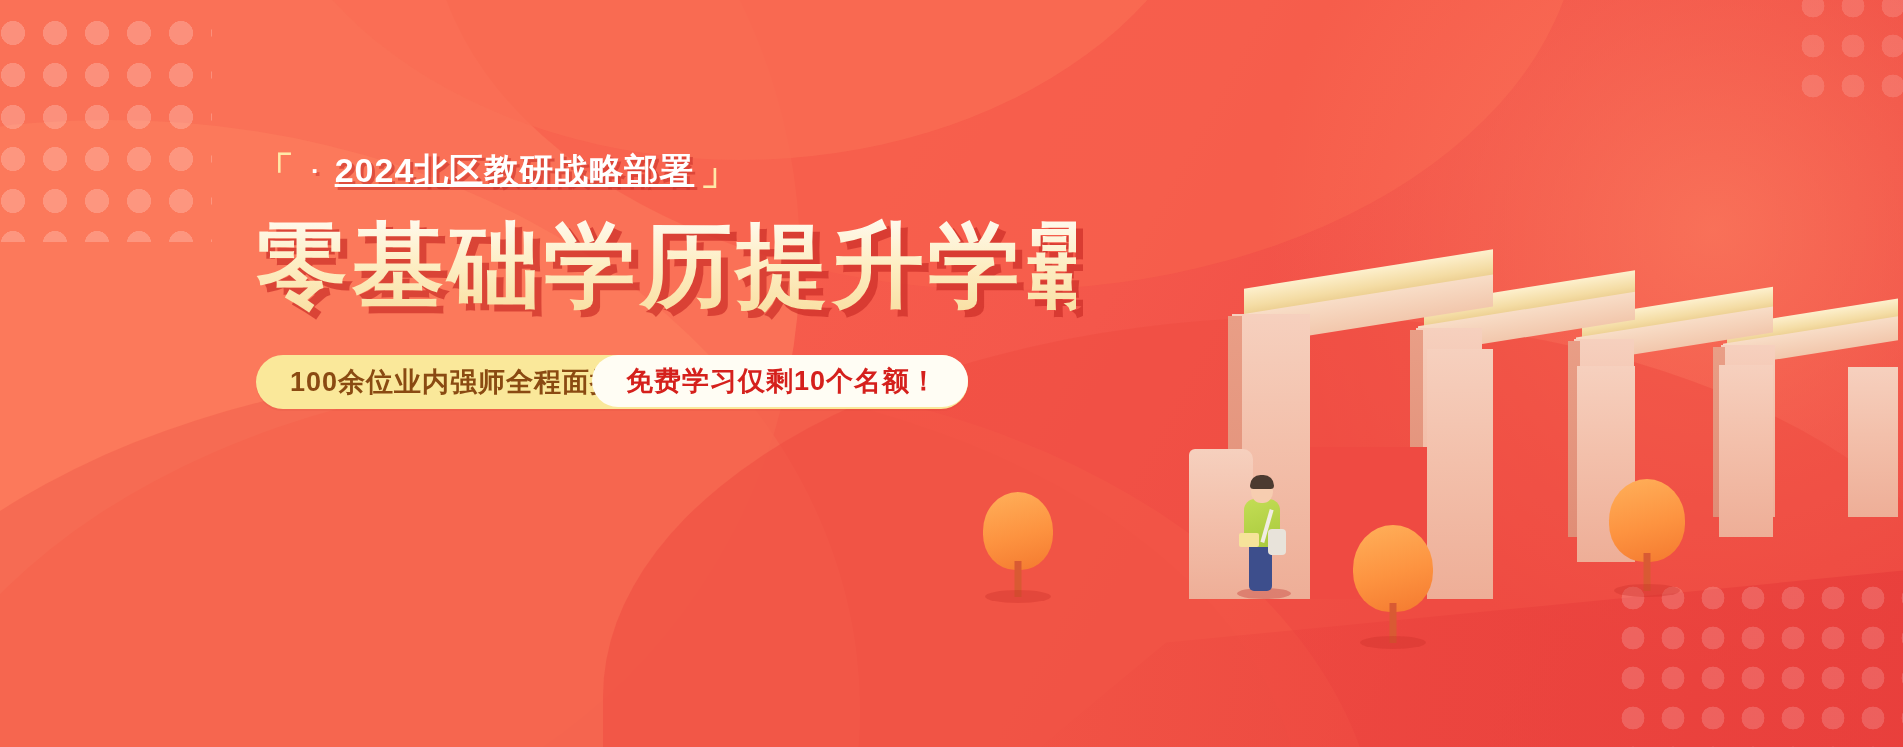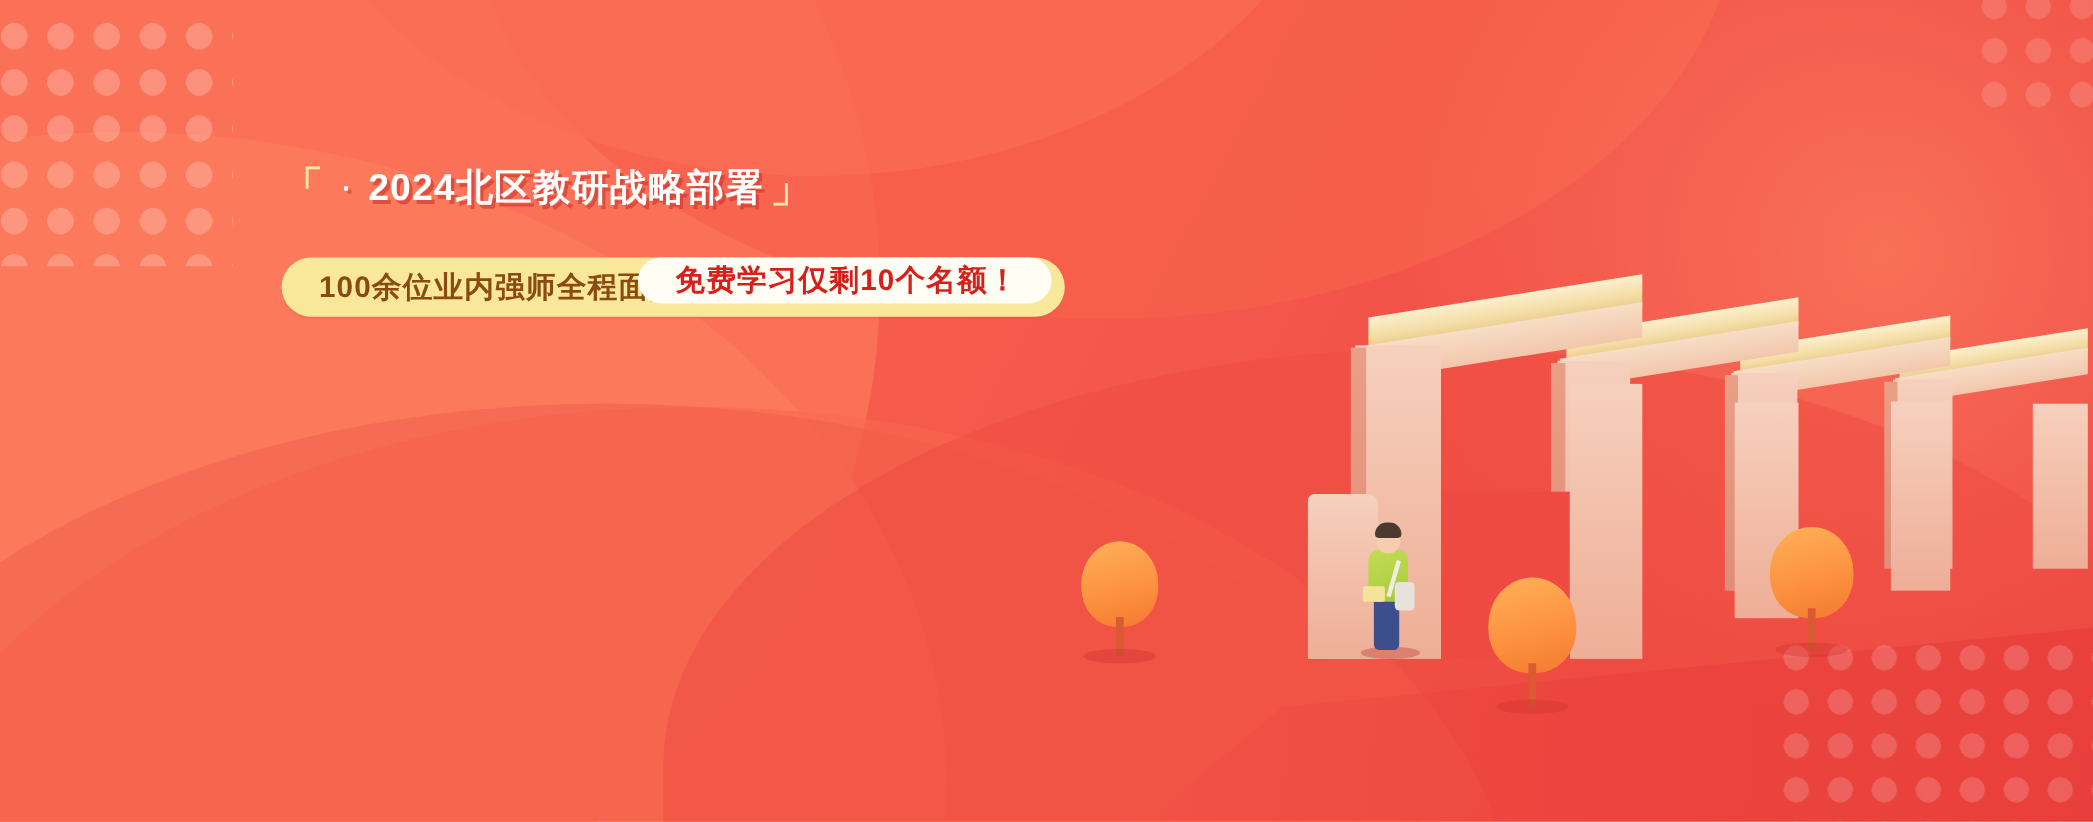--- a/index.html
+++ b/index.html
@@ -107,20 +107,21 @@
     color:#ffe7a0;
     text-shadow:3px 3px 0 rgba(199,45,40,.55);
   }
   .eyebrow-dot{
     color:#fff; margin:0 14px; font-size:26px;
     text-shadow:3px 3px 0 rgba(199,45,40,.45);
   }
   .eyebrow-main{
     color:#ffffff;
     text-shadow:3px 3px 0 rgba(199,45,40,.55);
+    text-decoration:underline;
   }
 
   .headline{
     margin-top:22px;
     font-size:92px;
     font-weight:bold;
     letter-spacing:4px;
     line-height:1.08;
     white-space:nowrap;
     color:#fdf0cd;
@@ -141,22 +142,22 @@
     position:relative;
     box-shadow:0 2px 0 rgba(198,60,45,.10);
   }
   .pill-left{
     padding-left:34px; padding-right:20px;
     font-size:27px; font-weight:bold;
     color:#8a4a12; letter-spacing:1px;
     white-space:nowrap;
   }
   .pill-right{
-    position:absolute; right:12px; top:0;
-    height:42px;
+    position:absolute; right:0; top:0;
+    height:52px;
     display:flex; align-items:center;
     padding:0 30px 0 34px;
     background:#fffdf4;
     border-radius:27px;
     font-size:27px; font-weight:bold;
     color:#d5201c; letter-spacing:1px;
     white-space:nowrap;
   }
 
   
@@ -303,20 +304,21 @@
 
   <div class="content">
 
     <div class="eyebrow">
       <span class="bracket">「</span>
       <span class="eyebrow-dot">·</span>
       <span class="eyebrow-main">2024北区教研战略部署</span>
       <span class="bracket close">」</span>
     </div>
 
+    <div class="headline">零基础学历提升学霸班</div>
 
     <div class="pills">
       <span class="pill-left">100余位业内强师全程面授</span>
       <span class="pill-right">免费学习仅剩10个名额！</span>
     </div>
 
   </div>
 
 </div>
 

